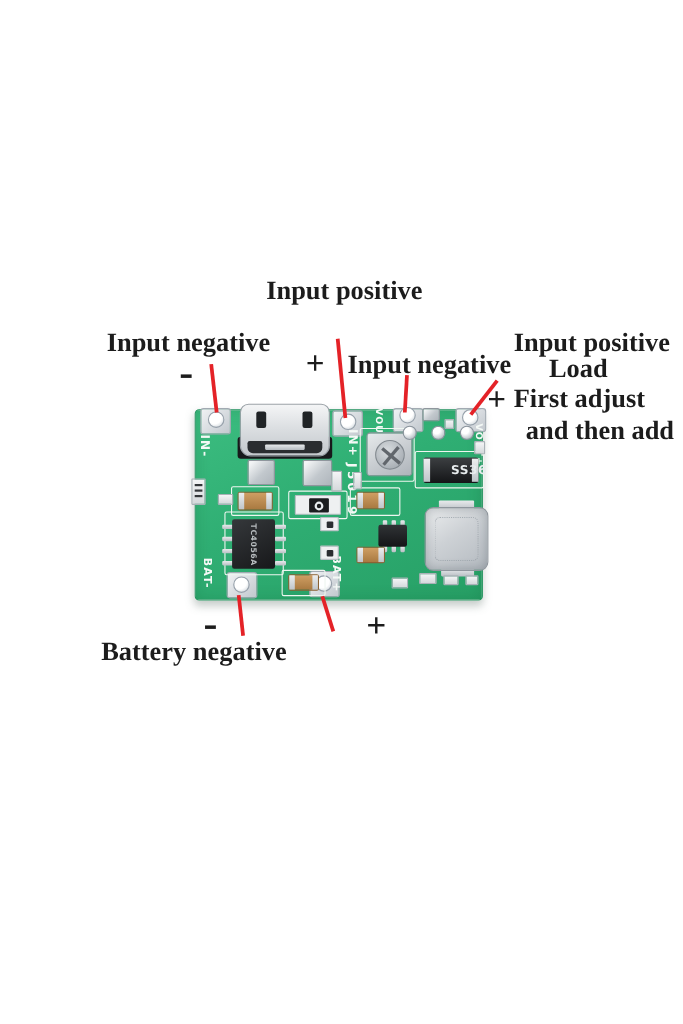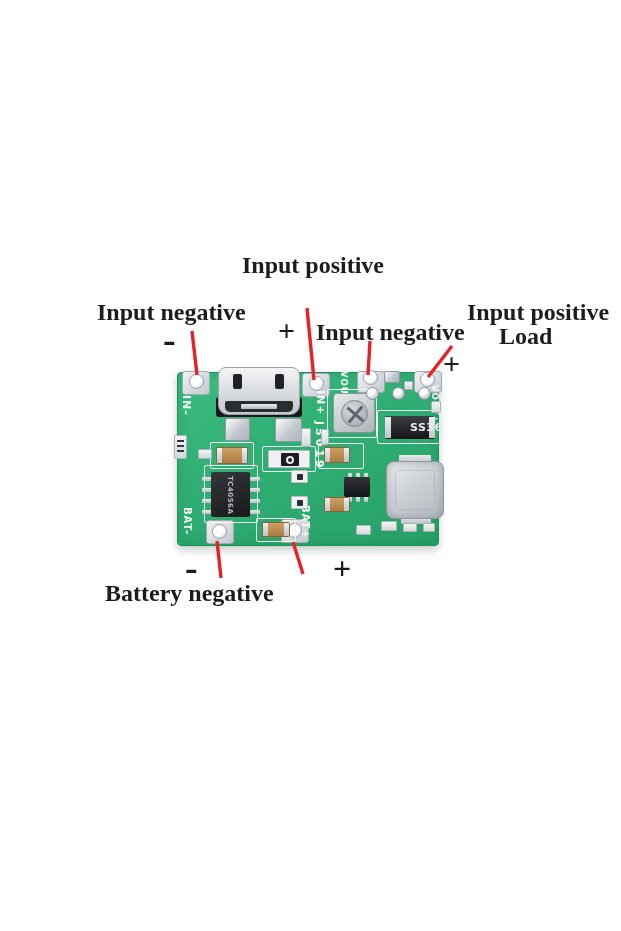--- a/index.html
+++ b/index.html
@@ -12,21 +12,21 @@
   #ann-left{left:97px;top:300px;}
   #sym-left-minus{left:163px;top:320px;font-size:38px;}
   #sym-mid-plus{left:278px;top:316px;font-size:30px;}
   #ann-mid{left:316px;top:320px;}
   #ann-right-1{left:467px;top:300px;}
   #ann-right-2{left:467px;top:324px;margin-left:32px;}
   #sym-right-plus{left:443px;top:349px;font-size:30px;}
   #ann-right-3{left:467px;top:351px;}
   #ann-right-4{left:478px;top:380px;}
   #sym-bot-minus{left:185px;top:548px;font-size:38px;}
-  #ann-bot-left{left:105px;top:581px;}
+  #ann-bot-left{left:92px;top:581px;}
   #sym-bot-plus{left:333px;top:552px;font-size:32px;}
   #ann-bot-right{left:308px;top:578px;}
   
   #title{position:absolute;right:23px;top:674px;text-align:right;color:#e32025;
          font-weight:bold;font-size:45px;line-height:48px;white-space:nowrap;}
   
   #lines{position:absolute;left:0;top:0;z-index:30;pointer-events:none;}
   
   #board{position:absolute;left:177px;top:372px;width:260px;height:172px;border-radius:4px;
          background:linear-gradient(155deg,#3cbd80 0%,#2fae73 45%,#27a066 100%);
@@ -62,20 +62,22 @@
     <div>Input positive</div>
   </div>
   <div class="ann" id="ann-left">Input negative</div>
   <div class="sym" id="sym-left-minus">-</div>
   <div class="sym" id="sym-mid-plus">+</div>
   <div class="ann" id="ann-mid">Input negative</div>
 
   <div class="ann" id="ann-right-1">Input positive</div>
   <div class="ann" id="ann-right-2">Load</div>
   <div class="sym" id="sym-right-plus">+</div>
+  <div class="ann" id="ann-right-3">First adjust</div>
+  <div class="ann" id="ann-right-4">and then add</div>
 
   <div class="sym" id="sym-bot-minus">-</div>
   <div class="ann" id="ann-bot-left">Battery negative</div>
   <div class="sym" id="sym-bot-plus">+</div>
 
   <div id="title">
   </div>
 
   <div id="board">
 

